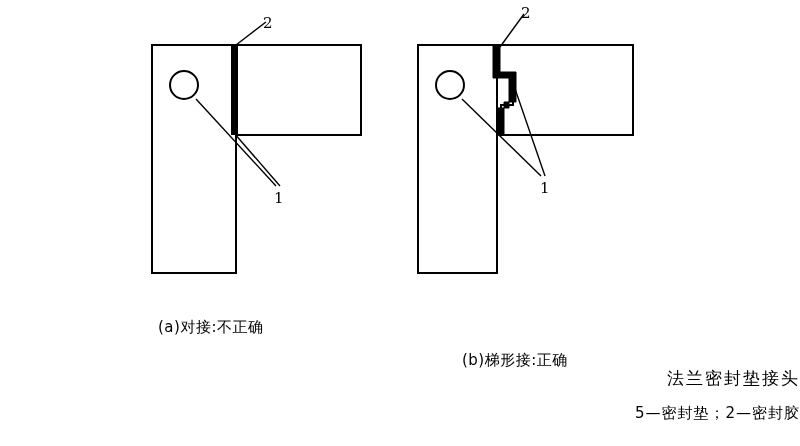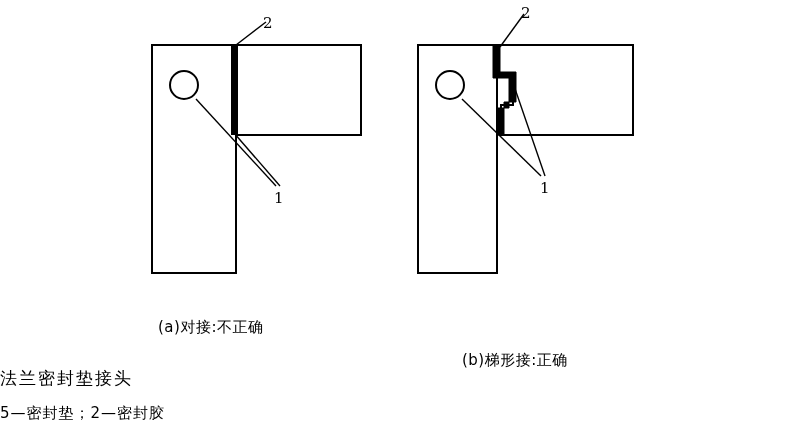--- a/index.html
+++ b/index.html
@@ -23,21 +23,21 @@
   }
   .svg-layer {
     position: absolute;
     left: 0; top: 0;
     width: 800px;
     height: 446px;
   }
   .caption-line {
     position: absolute;
     width: 100%;
-    text-align: left;
+    text-align: right;
     white-space: nowrap;
   }
   .sub-label {
     position: absolute;
     white-space: nowrap;
     font-size: 15px;
     letter-spacing: 0.5px;
   }
   #label-a { left: 158px; top: 318px; }
   #label-b { left: 462px; top: 318px; margin-top: 33px; }

